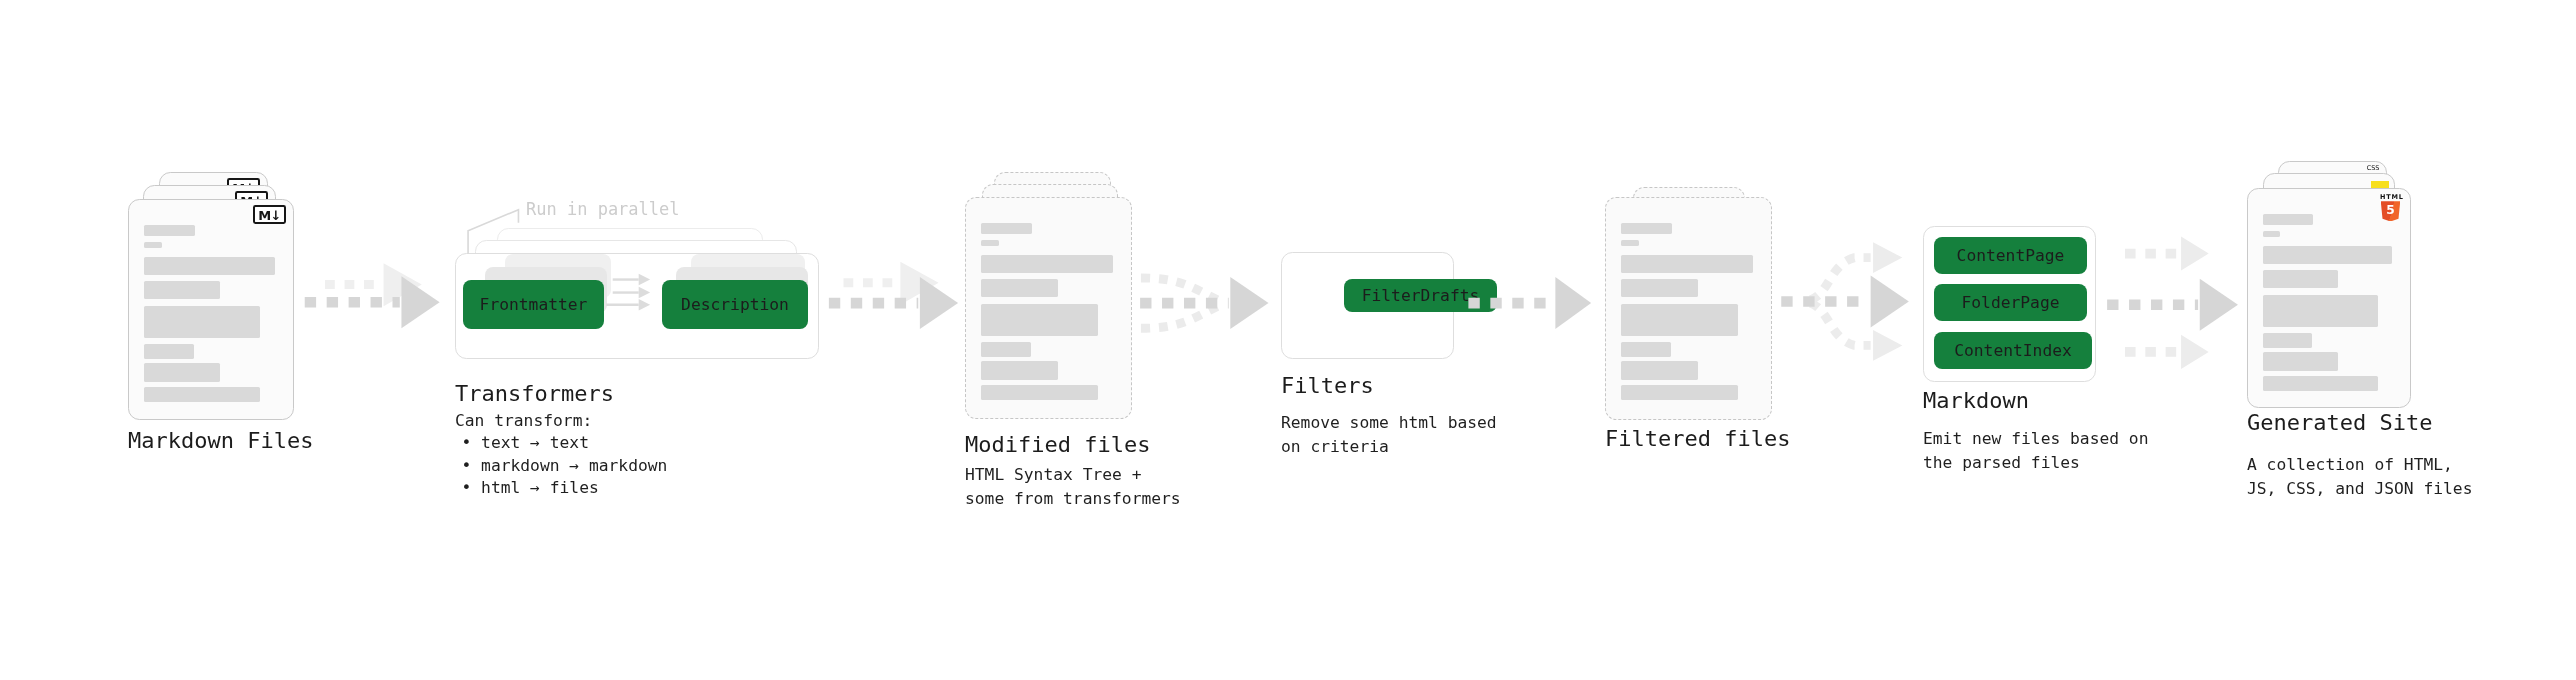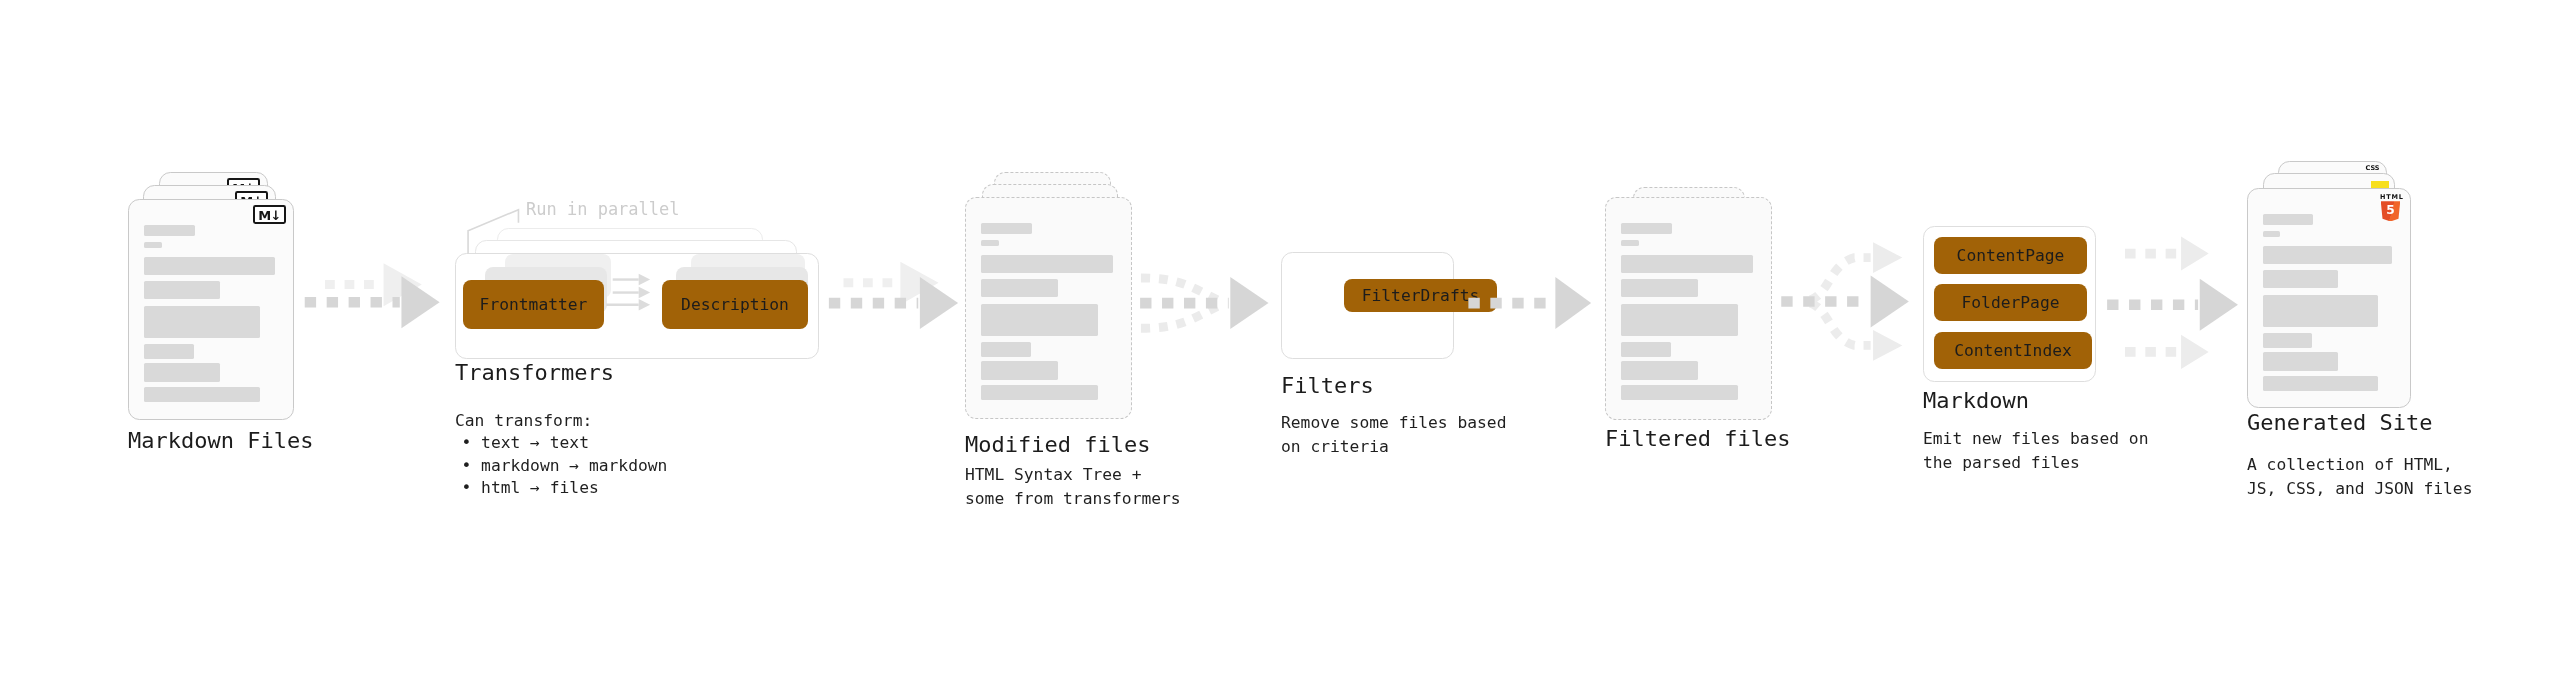--- a/index.html
+++ b/index.html
@@ -29,32 +29,32 @@
   .h5-shield {
     width:19.5px; height:20.3px; margin:0.8px auto 0;
     background:linear-gradient(105deg,#e44d26 55%,#f16529 55%);
     clip-path:polygon(0% 0%,100% 0%,91% 87%,50% 100%,9% 87%);
     color:#fff; font-family:"DejaVu Sans", sans-serif; font-weight:bold;
     font-size:12.2px; line-height:19.5px; text-align:center;
   }
   .js-badge { position:absolute; top:6.5px; right:4.9px; width:18px; height:8.1px; background:#f7df1e; }
   .css-badge {
     position:absolute; top:3.3px; right:6.5px;
-    font-family:"DejaVu Sans", sans-serif; font-weight:bold; font-size:6.5px;
+    font-family:"DejaVu Sans", sans-serif; font-weight:normal; font-size:6.5px;
     line-height:6.5px; color:#111; border-bottom:2.4px solid #2b5ce0; padding-bottom:0.8px;
   }
   
   .frame {
     position:absolute; background:#ffffff; border:1.6px solid #dedede;
     border-radius:11.4px; box-sizing:border-box;
   }
   .frame.l2 { border-color:#e6e6e6; }
   .frame.l3 { border-color:#ececec; }
   .pill {
-    position:absolute; background:#a16207; border-radius:8.1px;
+    position:absolute; background:#15803d; border-radius:8.1px;
     display:flex; align-items:center; justify-content:center;
     font-size:16.3px; color:#1c1c1c; white-space:nowrap;
   }
   .pill.g1 { background:#e7e7e7; }
   .pill.g2 { background:#f0f0f0; }
   
   .stage-label { position:absolute; font-size:22px; line-height:26px; color:#1c1c1c; white-space:nowrap; }
   .stage-desc  { position:absolute; font-size:16.3px; line-height:23.6px; color:#1f1f1f; white-space:nowrap; }
   .note-list   { line-height:22.3px; }
   .note-list .indent { padding-left:6.5px; }
@@ -97,21 +97,21 @@
 
     <div class="pill g2" style="left:505px;top:254px;width:106px;height:44px"></div>
     <div class="pill g1" style="left:485px;top:267px;width:122px;height:46px"></div>
     <div class="pill g2" style="left:691px;top:254px;width:114px;height:44px"></div>
     <div class="pill g1" style="left:676px;top:267px;width:132px;height:46px"></div>
     <div class="pill" style="left:463px;top:280px;width:141px;height:49px">Frontmatter</div>
     <div class="pill" style="left:662px;top:280px;width:146px;height:49px">Description</div>
 
     <div class="annotation" style="left:526px;top:199px">Run in parallel</div>
 
-    <div class="stage-label" style="left:455px;top:360px">Transformers</div>
+    <div class="stage-label" style="left:455px;top:381px">Transformers</div>
     <div class="stage-desc note-list" style="left:455px;top:410px">
       <div>Can transform:</div>
       <div class="indent">• text → text</div>
       <div class="indent">• markdown → markdown</div>
       <div class="indent">• html → files</div>
     </div>
   </div>
 
   <div>
     <div class="doc dashed" style="left:994px;top:172px;width:117px;height:221px"></div>
@@ -133,21 +133,21 @@
       <div>HTML Syntax Tree +</div>
       <div>some from transformers</div>
     </div>
   </div>
 
   <div>
     <div class="frame" style="left:1281px;top:252px;width:173px;height:107px"></div>
     <div class="pill" style="left:1344px;top:279px;width:153px;height:33px">FilterDrafts</div>
     <div class="stage-label" style="left:1281px;top:373px">Filters</div>
     <div class="stage-desc" style="left:1281px;top:411px">
-      <div>Remove some files based</div>
+      <div>Remove some html based</div>
       <div>on criteria</div>
     </div>
   </div>
 
   <div>
     <div class="doc dashed" style="left:1633px;top:187px;width:112px;height:221px"></div>
     <div class="doc dashed" style="left:1605px;top:197px;width:167px;height:223px">
       <div class="bars">
         <div class="bar" style="width:38%;height:11.4px;margin-bottom:5.7px"></div>
         <div class="bar" style="width:13%;height:5.7px;margin-bottom:9px"></div>

